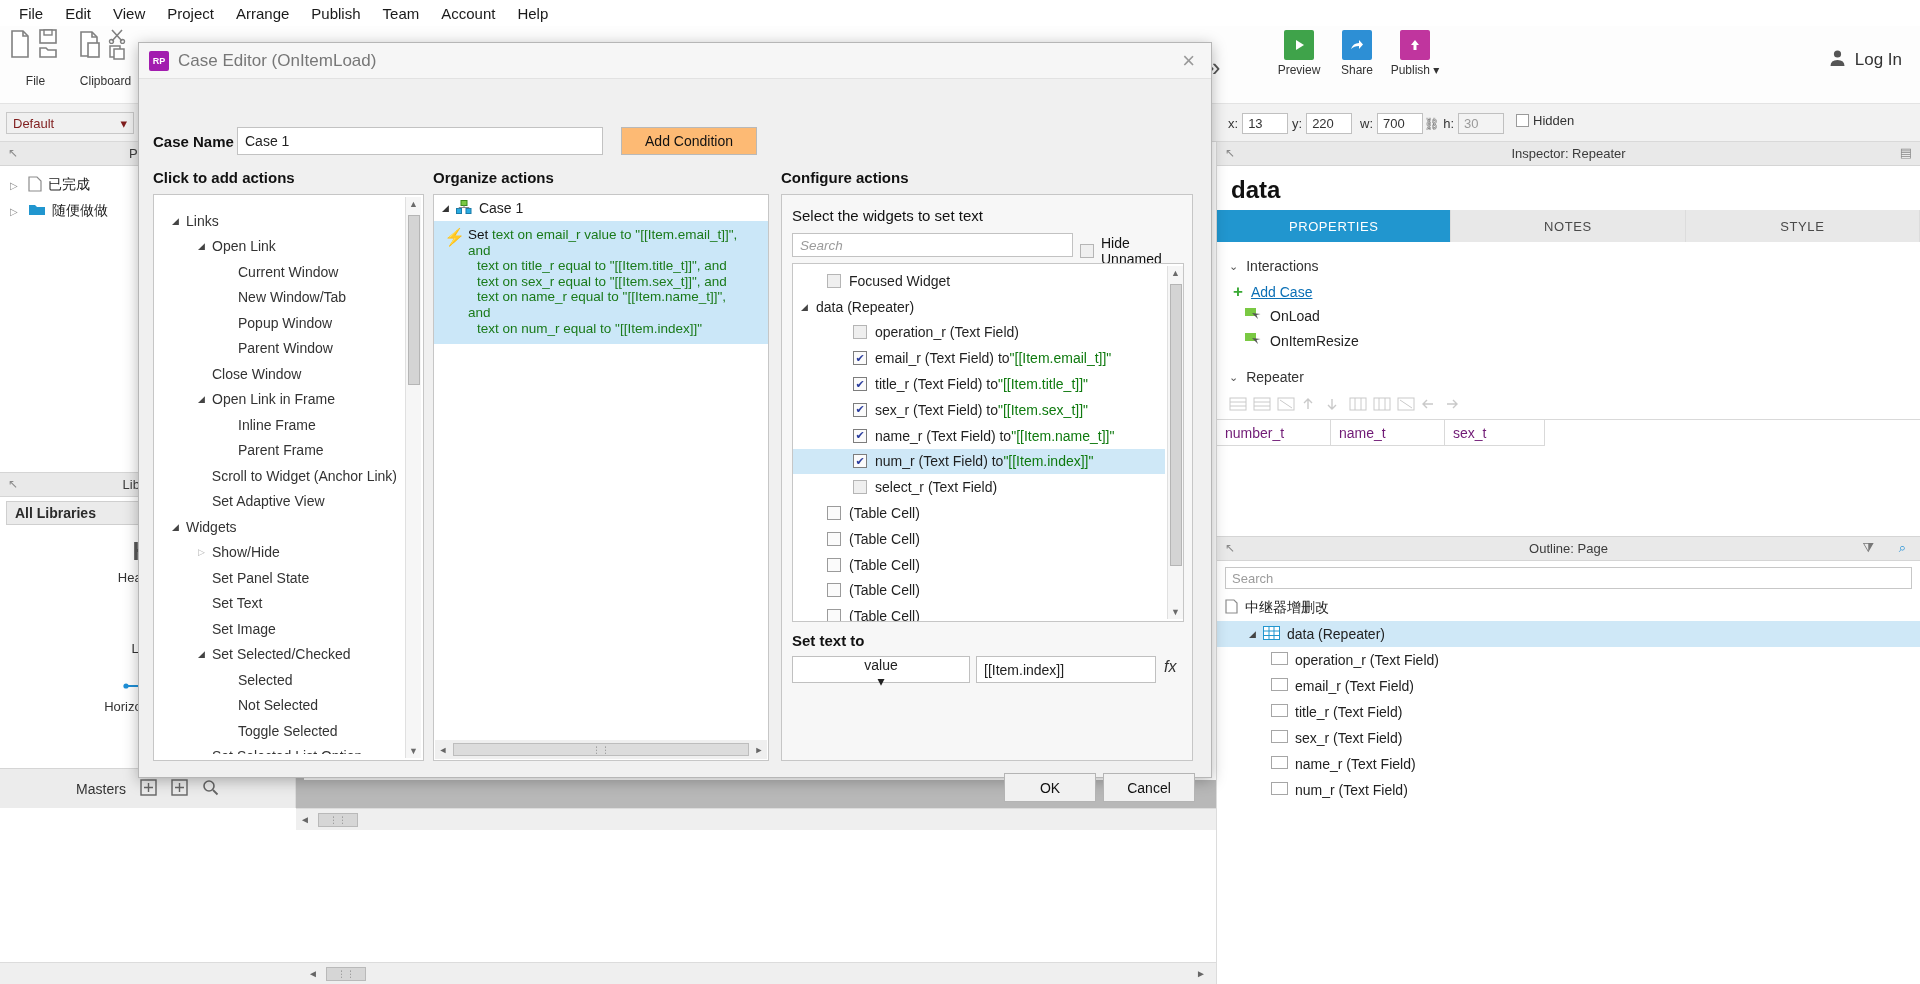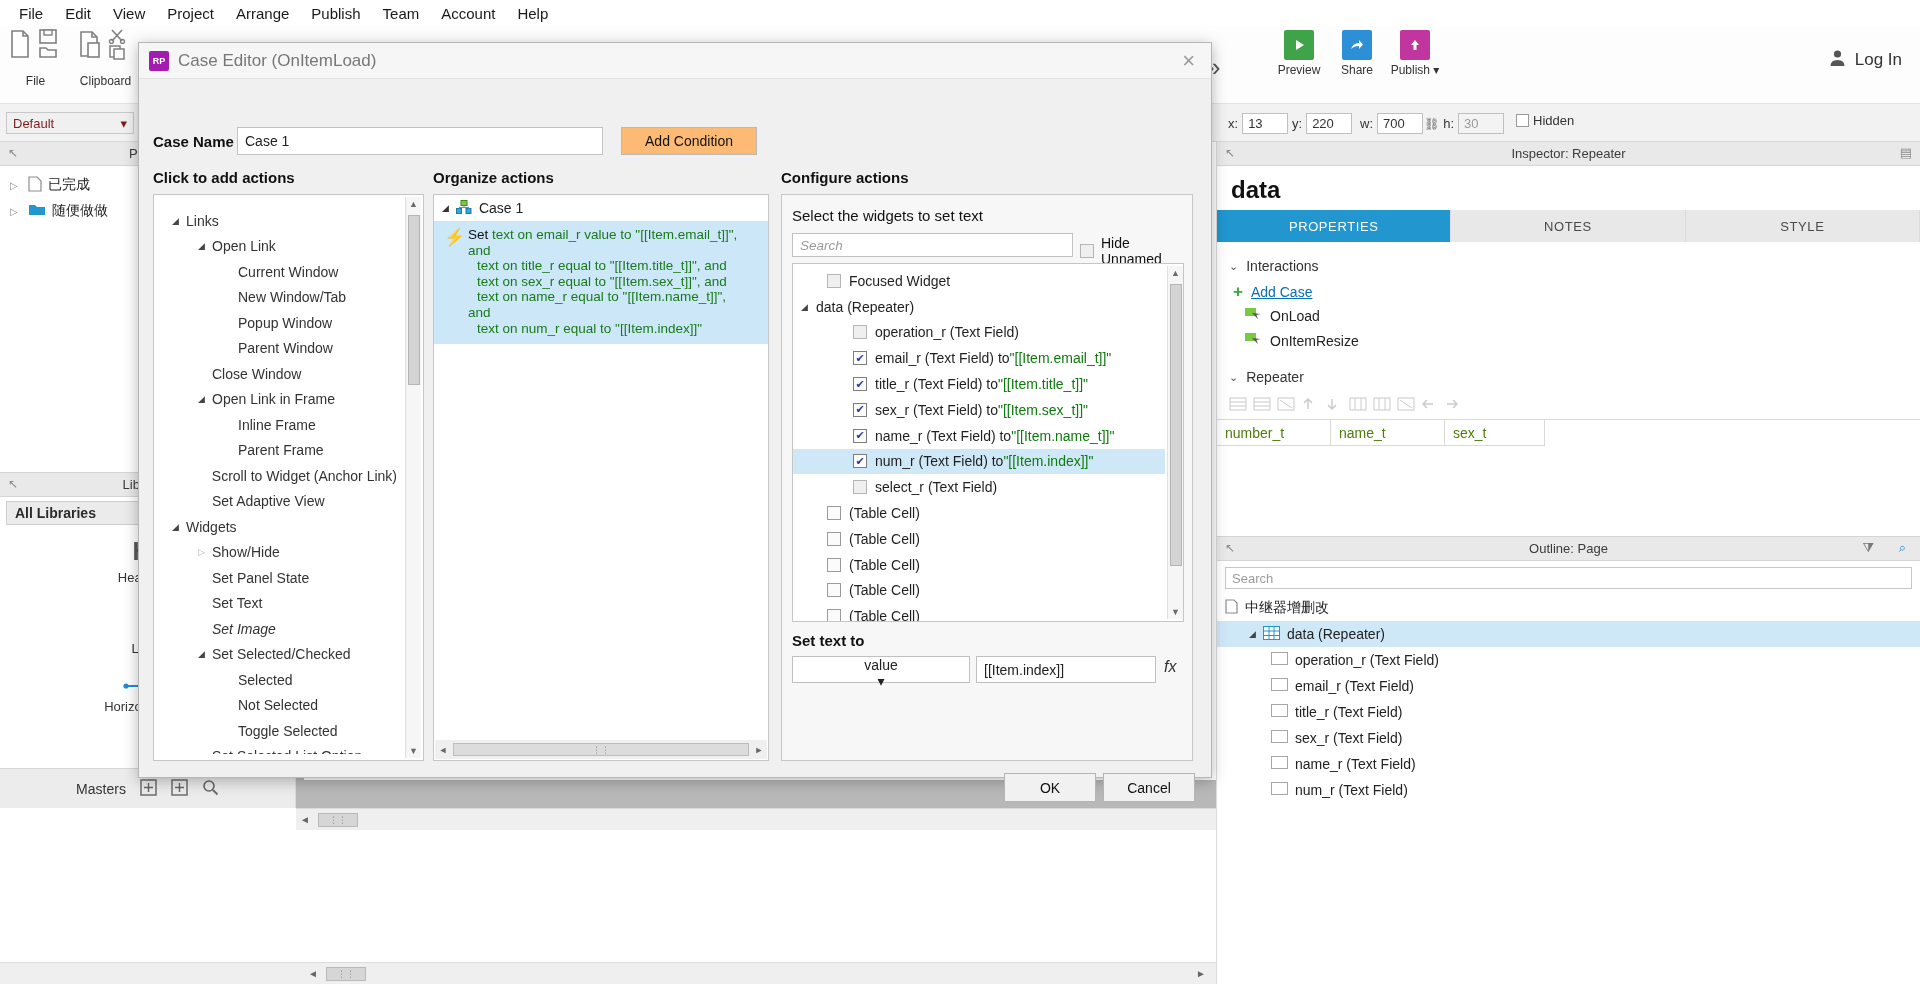--- a/index.html
+++ b/index.html
@@ -122,21 +122,21 @@
   .caret { color:#555; font-size:11px; }
   .addcase { display:flex; align-items:center; gap:8px; padding:3px 12px 3px 16px; font-size:14px; color:#0a6fb5;}
   .addcase u { text-decoration:underline; }
   .plus { color:#3aa935; font-weight:bold; font-size:17px; line-height:1; }
   .evrow { display:flex; align-items:center; gap:9px; padding:4px 12px 4px 28px; font-size:14px; color:#222; }
   .evrow.sel { background:#cfe8f7; }
   .rep-tools { display:flex; gap:6px; padding:6px 12px; align-items:center; }
   .rtool { width:18px; height:14px; opacity:.45;}
   .repgrid { display:flex; margin-top:2px; border-top:1px solid #d9d9d9; }
   .repcell { border-right:1px solid #d9d9d9; border-bottom:1px solid #d9d9d9;
-             height:26px; display:flex; align-items:center; padding-left:8px; font-size:14px; color:#4d7c0f; background:#fff; }
+             height:26px; display:flex; align-items:center; padding-left:8px; font-size:14px; color:#701a75; background:#fff; }
 
   
   .outline {
     position:absolute; left:1216px; top:536px; width:704px; height:448px;
     background:#ffffff; border-left:1px solid #dcdcdc; border-top:1px solid #d5d5d5;
   }
   .searchbox { margin:6px 8px; height:22px; border:1px solid #c7c7c7; background:#fff;
                display:flex; align-items:center; padding:0 6px; font-size:13px; color:#9b9b9b; }
   .orow { display:flex; align-items:center; gap:7px; height:26px; font-size:14px; color:#222; padding-left:10px; }
   .orow.sel { background:#cfe8f7; }
@@ -691,21 +691,21 @@
               <span>Show/Hide</span>
             </div>
             <div class="ar" style="padding-left: 26px;">
               <span class="arw"></span>
               <span>Set Panel State</span>
             </div>
             <div class="ar" style="padding-left: 26px;">
               <span class="arw"></span>
               <span>Set Text</span>
             </div>
-            <div class="ar" style="padding-left: 26px; font-style: italic;">
+            <div class="ar" style="padding-left: 26px;">
               <span class="arw"></span>
               <span>Set Image</span>
             </div>
             <div class="ar" style="padding-left: 26px;">
               <span class="arw">◢</span>
               <span>Set Selected/Checked</span>
             </div>
             <div class="ar" style="padding-left: 52px;">
               <span class="arw"></span>
               <span>Selected</span>

